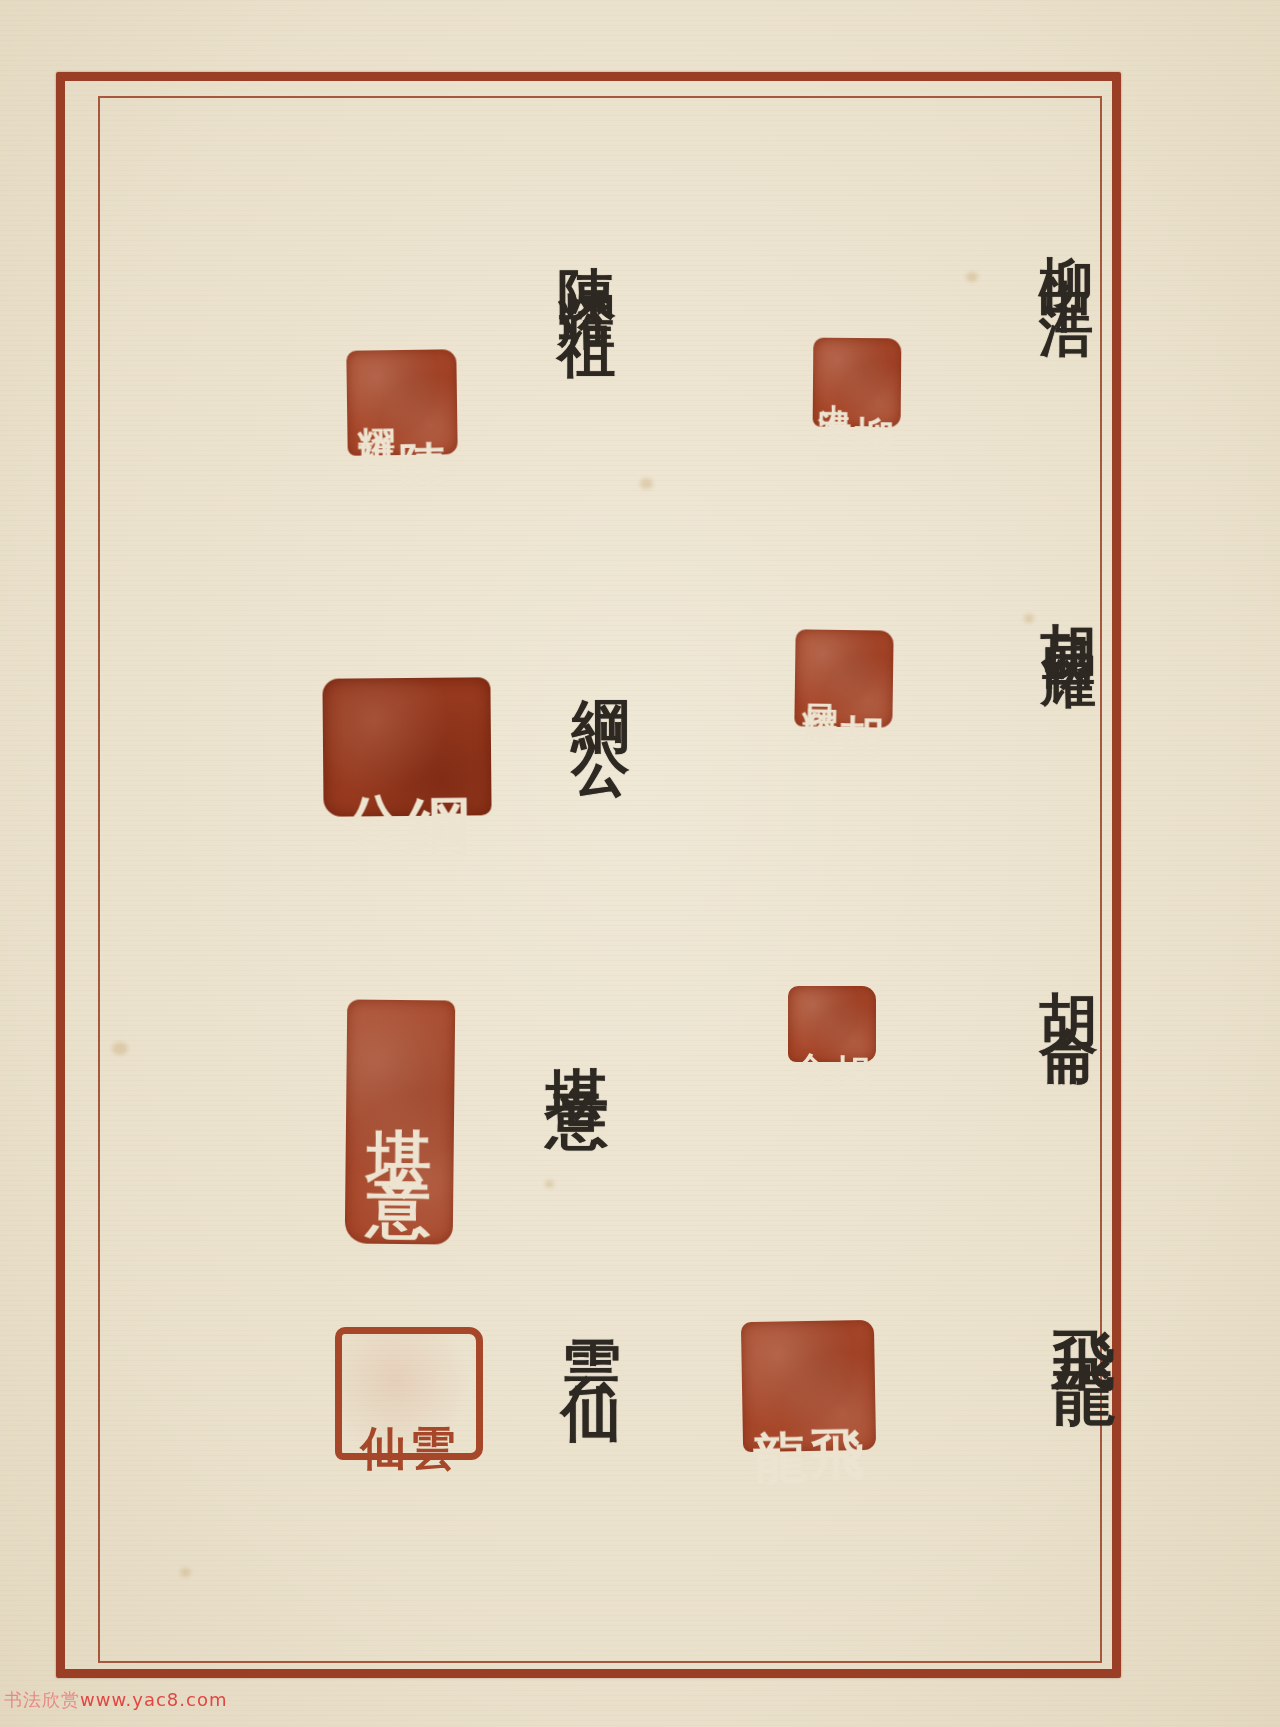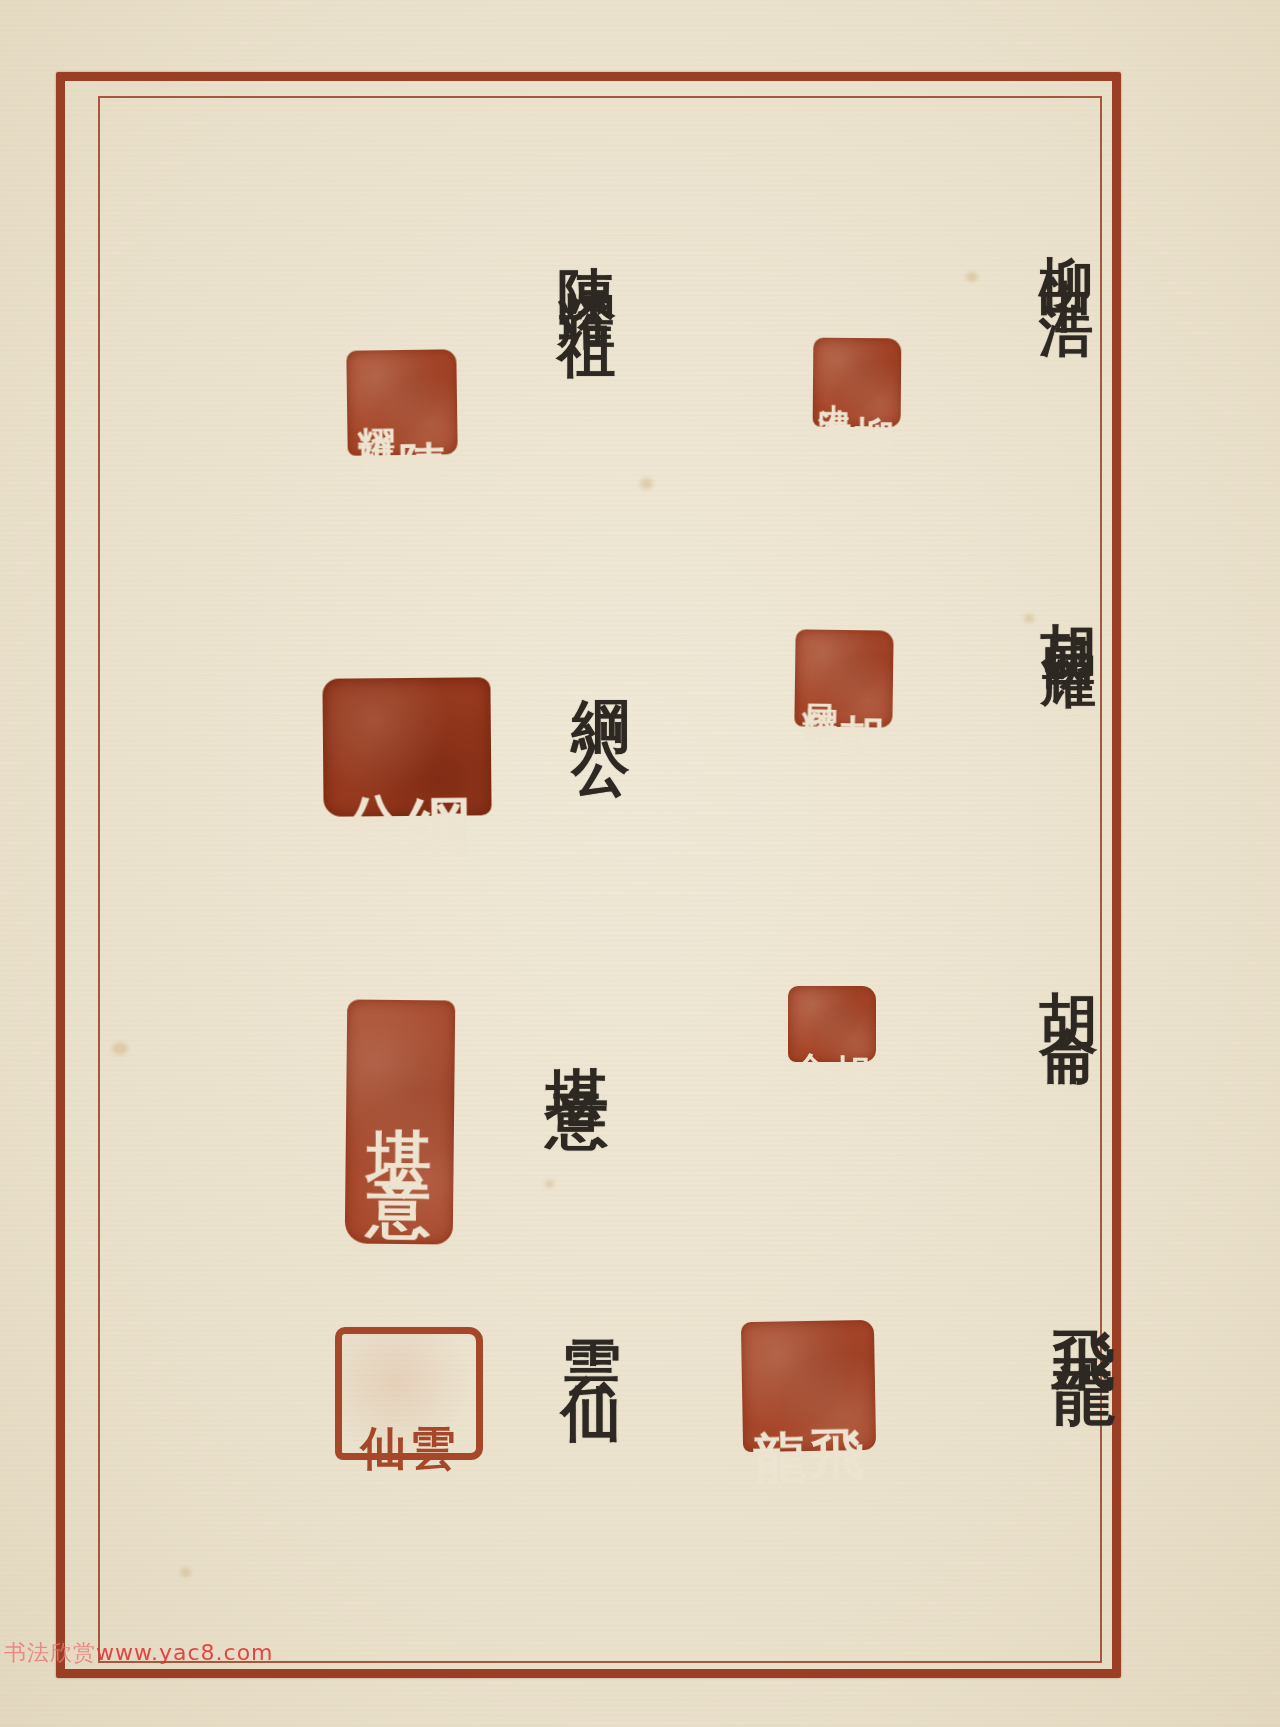--- a/index.html
+++ b/index.html
@@ -75,21 +75,21 @@
       box-shadow:inset 0 0 16px rgba(90,20,5,.65);}
   .s5 .right{font-size:64px}.s5 .left{font-size:58px}
   .s6{left:346px;top:1000px;width:108px;height:244px;transform:rotate(.6deg);
       border-radius:12px 10px 18px 22px;}
   .s6 .col{font-size:64px;letter-spacing:46px;}
   .s7{left:335px;top:1327px;width:148px;height:133px;
       background:radial-gradient(circle at 40% 40%, rgba(190,80,45,.12), transparent 70%);
       border:7px solid var(--seal-red);box-sizing:border-box;box-shadow:none;}
   .s7 .col{color:var(--seal-red);font-size:46px;letter-spacing:8px}
   .watermark{
-    position:absolute;left:4px;top:1638px;font-size:22px;letter-spacing:1px;
+    position:absolute;left:4px;top:1688px;font-size:18px;letter-spacing:1px;
     font-family:"DejaVu Sans", sans-serif;white-space:nowrap;
   }
   .wm-name{color:rgba(232,118,118,.82);}
   .wm-url{color:rgba(226,48,48,.88);}
   .spot{position:absolute;border-radius:50%;background:#bd9557;opacity:.30;filter:blur(2px);}
   .spot1{left:966px;top:272px;width:12px;height:10px;}
   .spot2{left:640px;top:478px;width:13px;height:11px;}
   .spot3{left:1024px;top:614px;width:10px;height:9px;}
   .spot4{left:112px;top:1042px;width:16px;height:13px;}
   .spot5{left:545px;top:1180px;width:9px;height:8px;}

